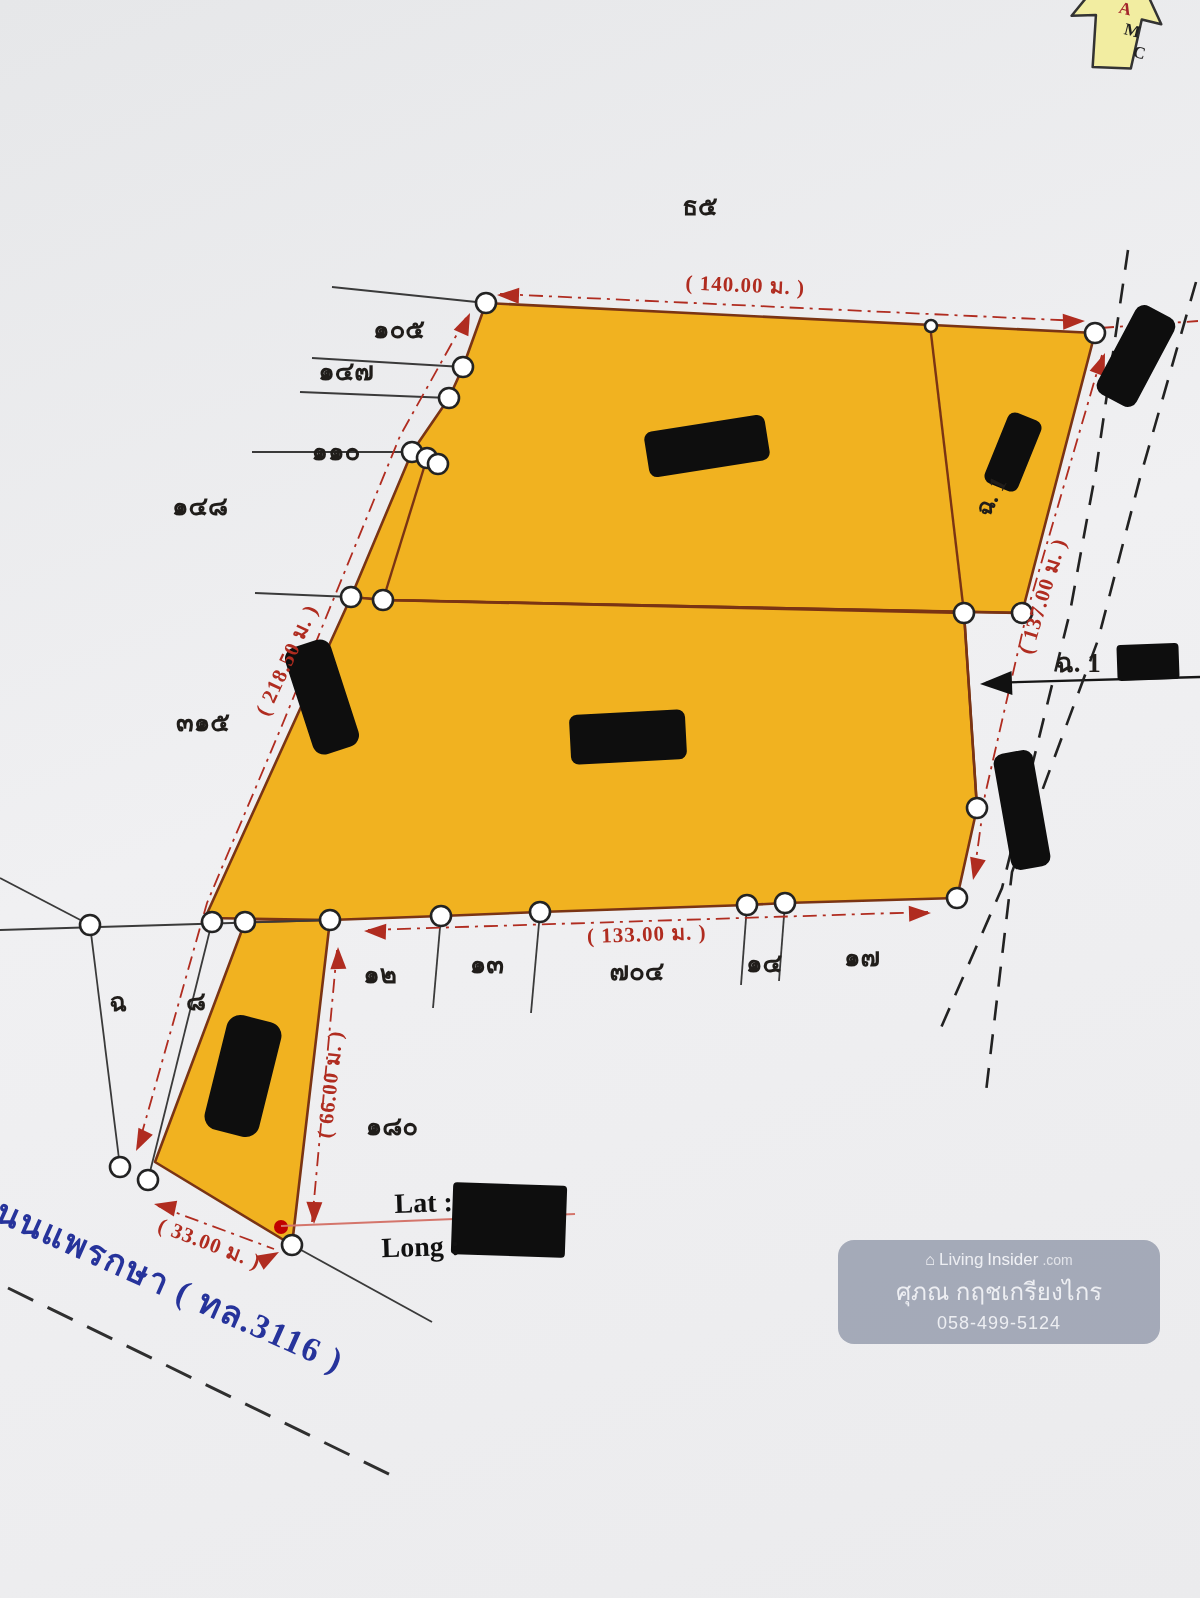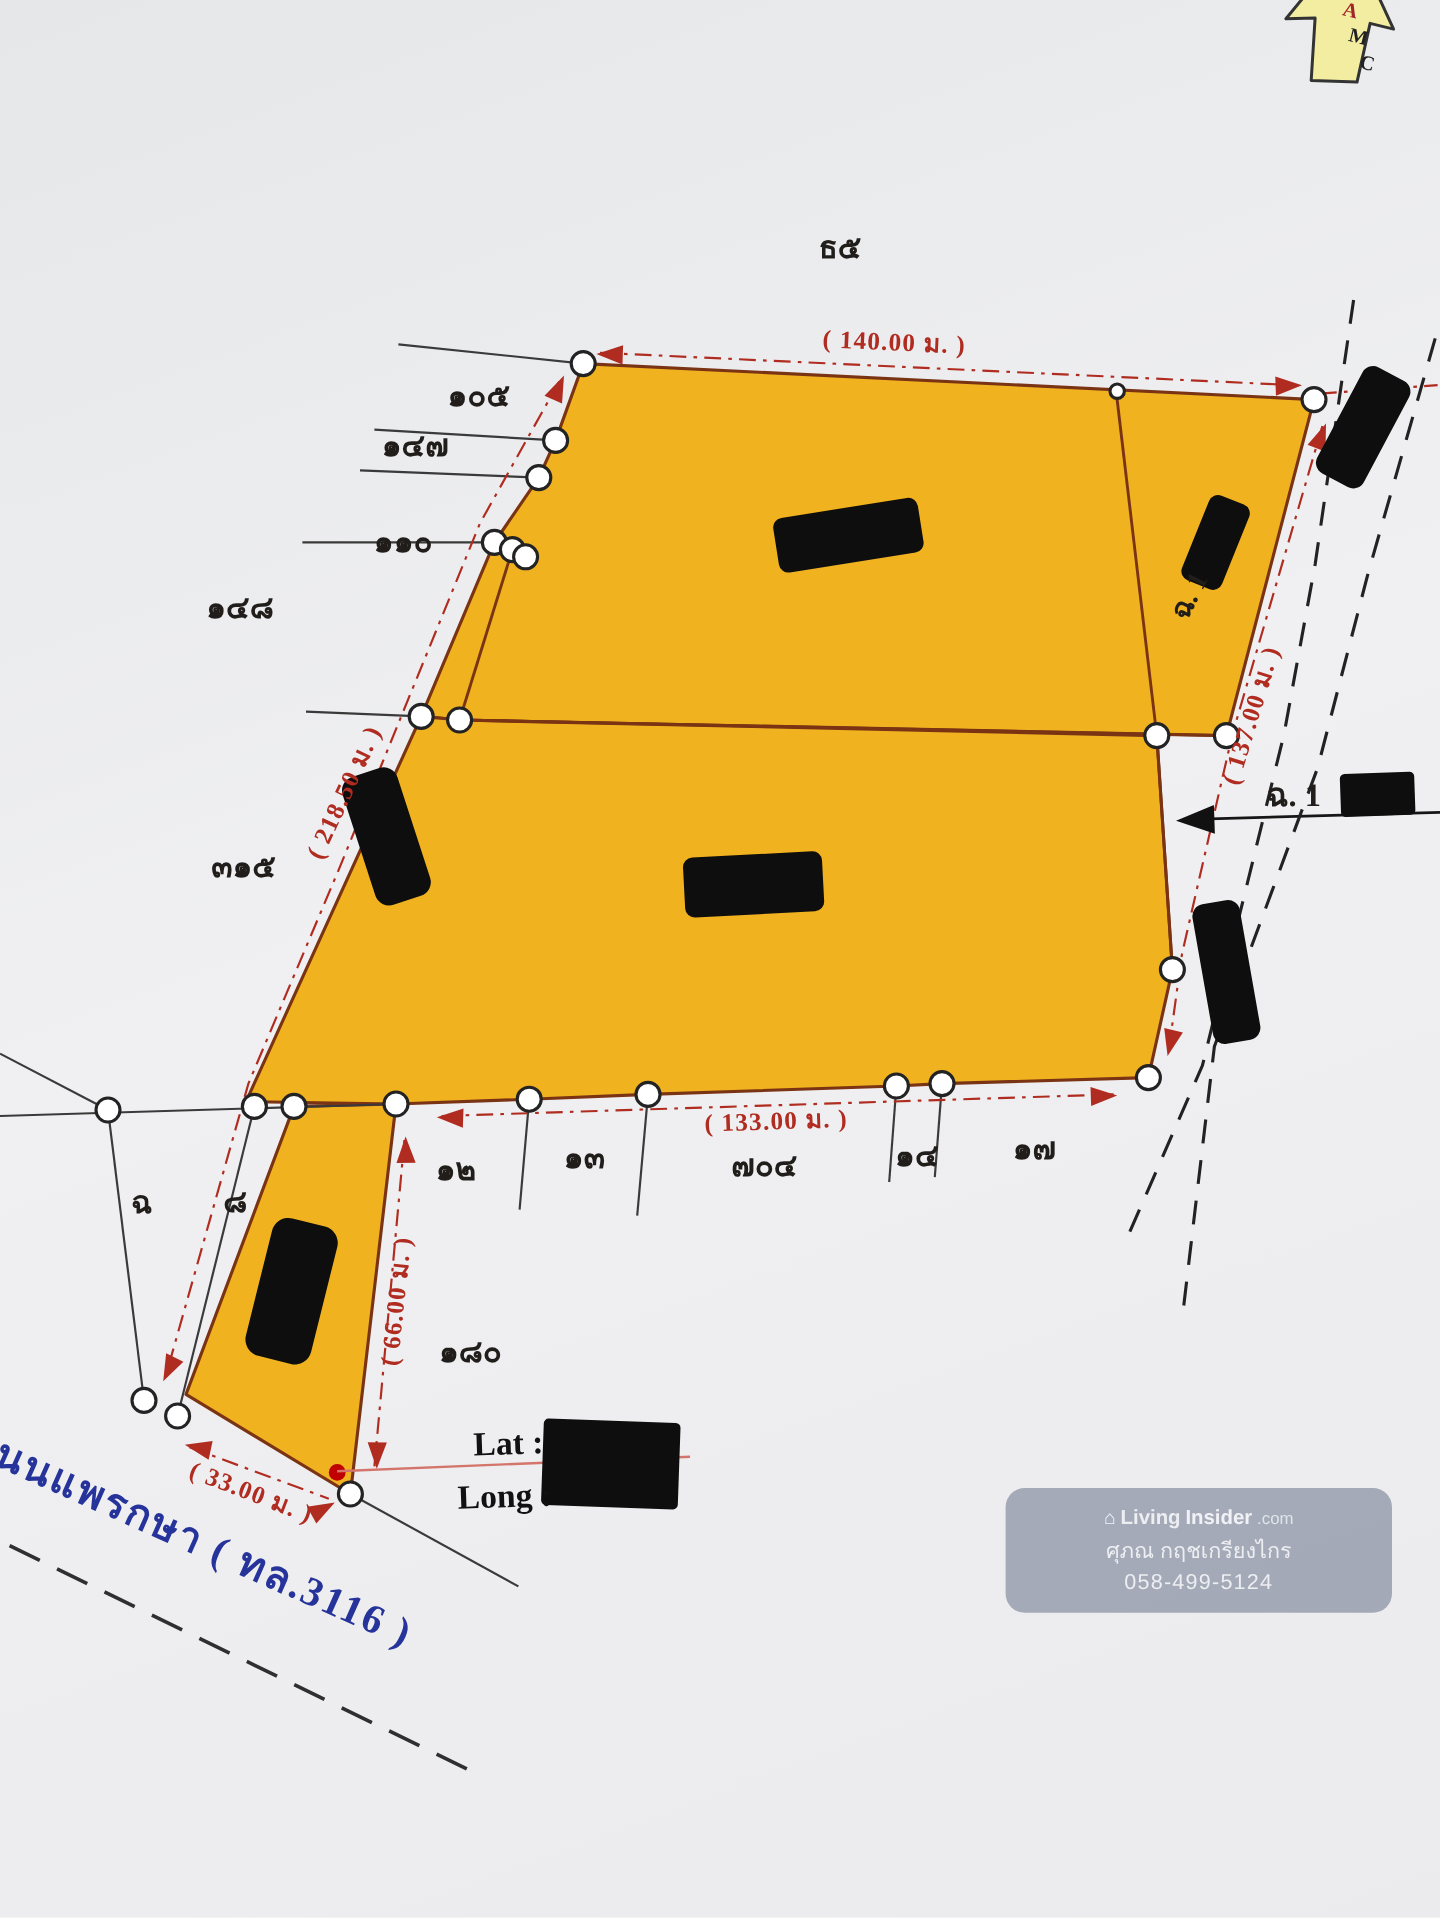--- a/index.html
+++ b/index.html
@@ -29,24 +29,24 @@
   .dim{fill:var(--dim-red);font-weight:bold;letter-spacing:1px;}
   .latin{fill:#111;font-weight:bold;}
   .road{fill:var(--road-blue);font-weight:bold;letter-spacing:2px;}
   .amc-arrow{fill:#f2eda1;stroke:#333;stroke-width:2.5;stroke-linejoin:round;}
   .amc-letter{font-family:"Liberation Serif",serif;font-weight:bold;font-size:17px;text-anchor:middle;}
   .watermark{position:absolute;left:838px;top:1240px;width:322px;height:104px;
     background:var(--watermark-bg);opacity:.93;border-radius:16px;color:#f2f3f7;
     display:flex;flex-direction:column;align-items:center;justify-content:center;gap:2px;}
   .wm-line1{font-size:17px;display:flex;align-items:baseline;gap:4px;}
   .wm-icon{font-size:16px;}
-  .wm-living{font-weight:700;opacity:.95;}
-  .wm-insider{font-weight:bold;text-align:center;}
+  .wm-living{font-weight:400;opacity:.95;}
+  .wm-insider{font-weight:normal;text-align:center;}
   .wm-tld{font-size:14px;opacity:.8;}
-  .wm-name{font-size:18px;opacity:.95;}
+  .wm-name{font-size:24px;opacity:.95;}
   .wm-phone{font-size:18px;letter-spacing:1px;opacity:.95;}
 </style>
 </head>
 <body>
 
 <svg width="1200" height="1598" viewBox="0 0 1200 1598">
 
   <g>
     <polygon class="parcel" points="486,303 1095,333 1022,613 383,600 351,597 412,452 449,398 463,367"></polygon>
     <polygon class="parcel" points="383,600 964,613 977,808 957,898 785,903 747,905 540,912 441,916 330,920 205,918 351,597"></polygon>

